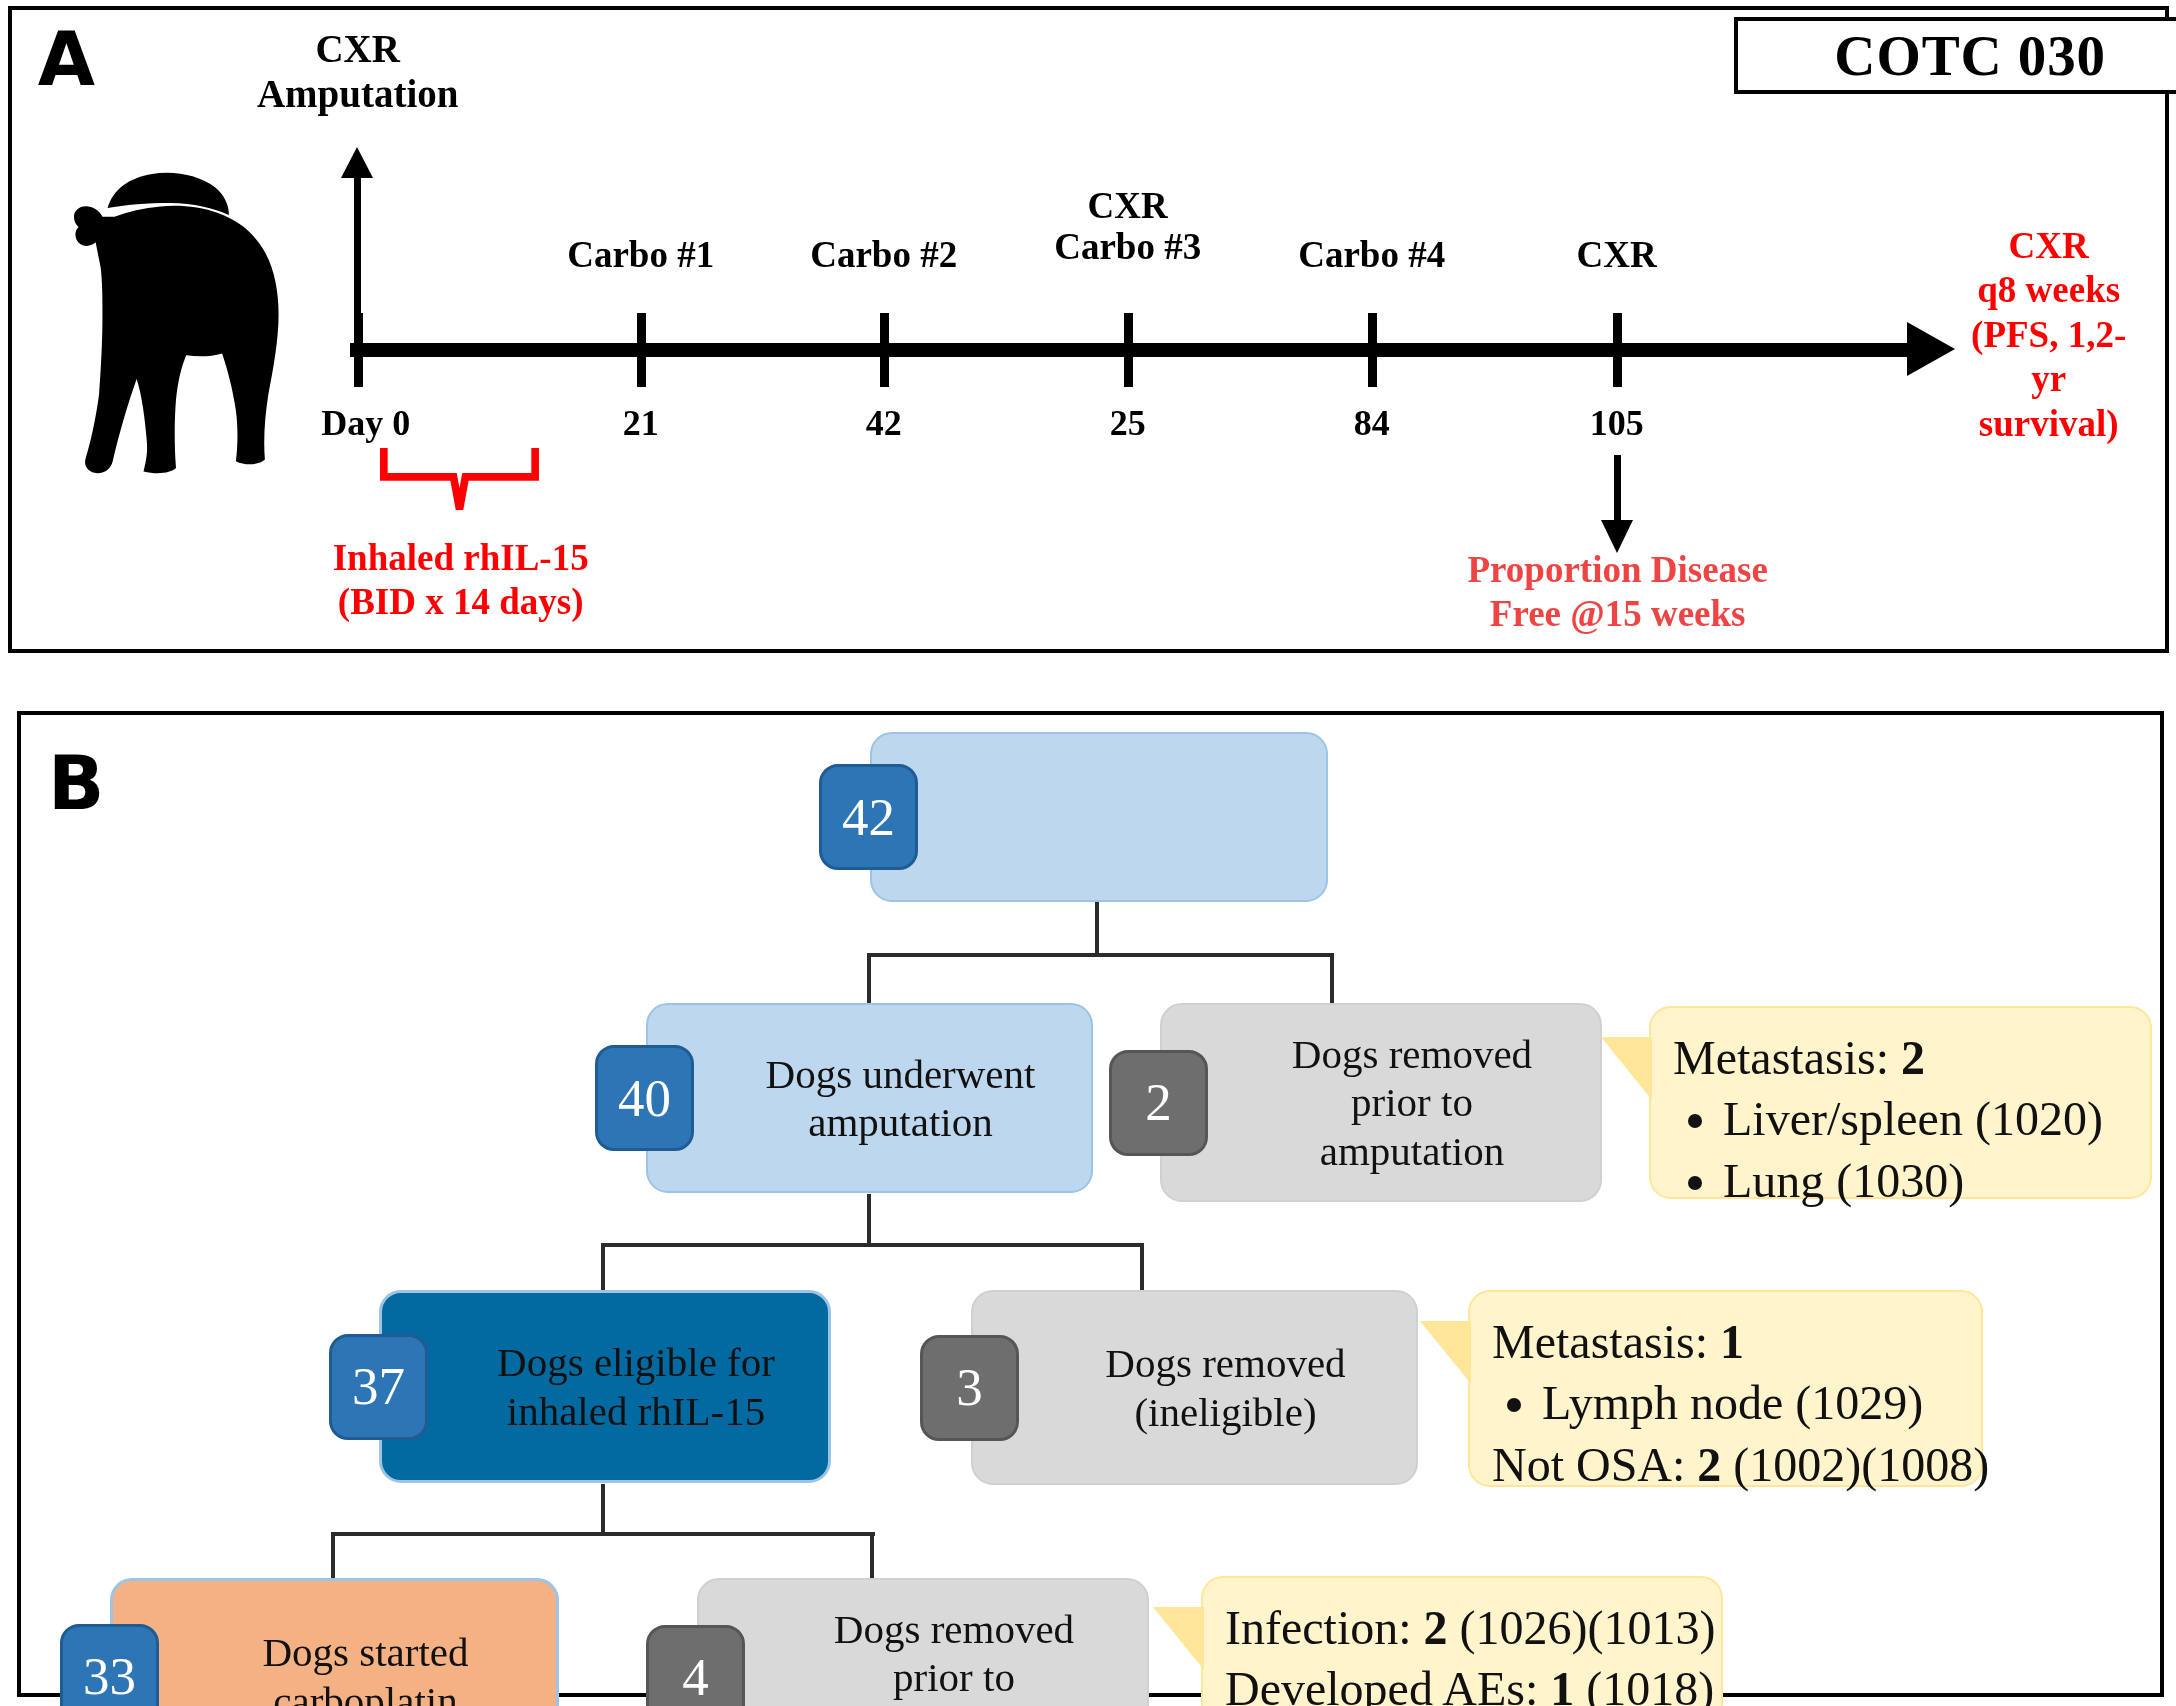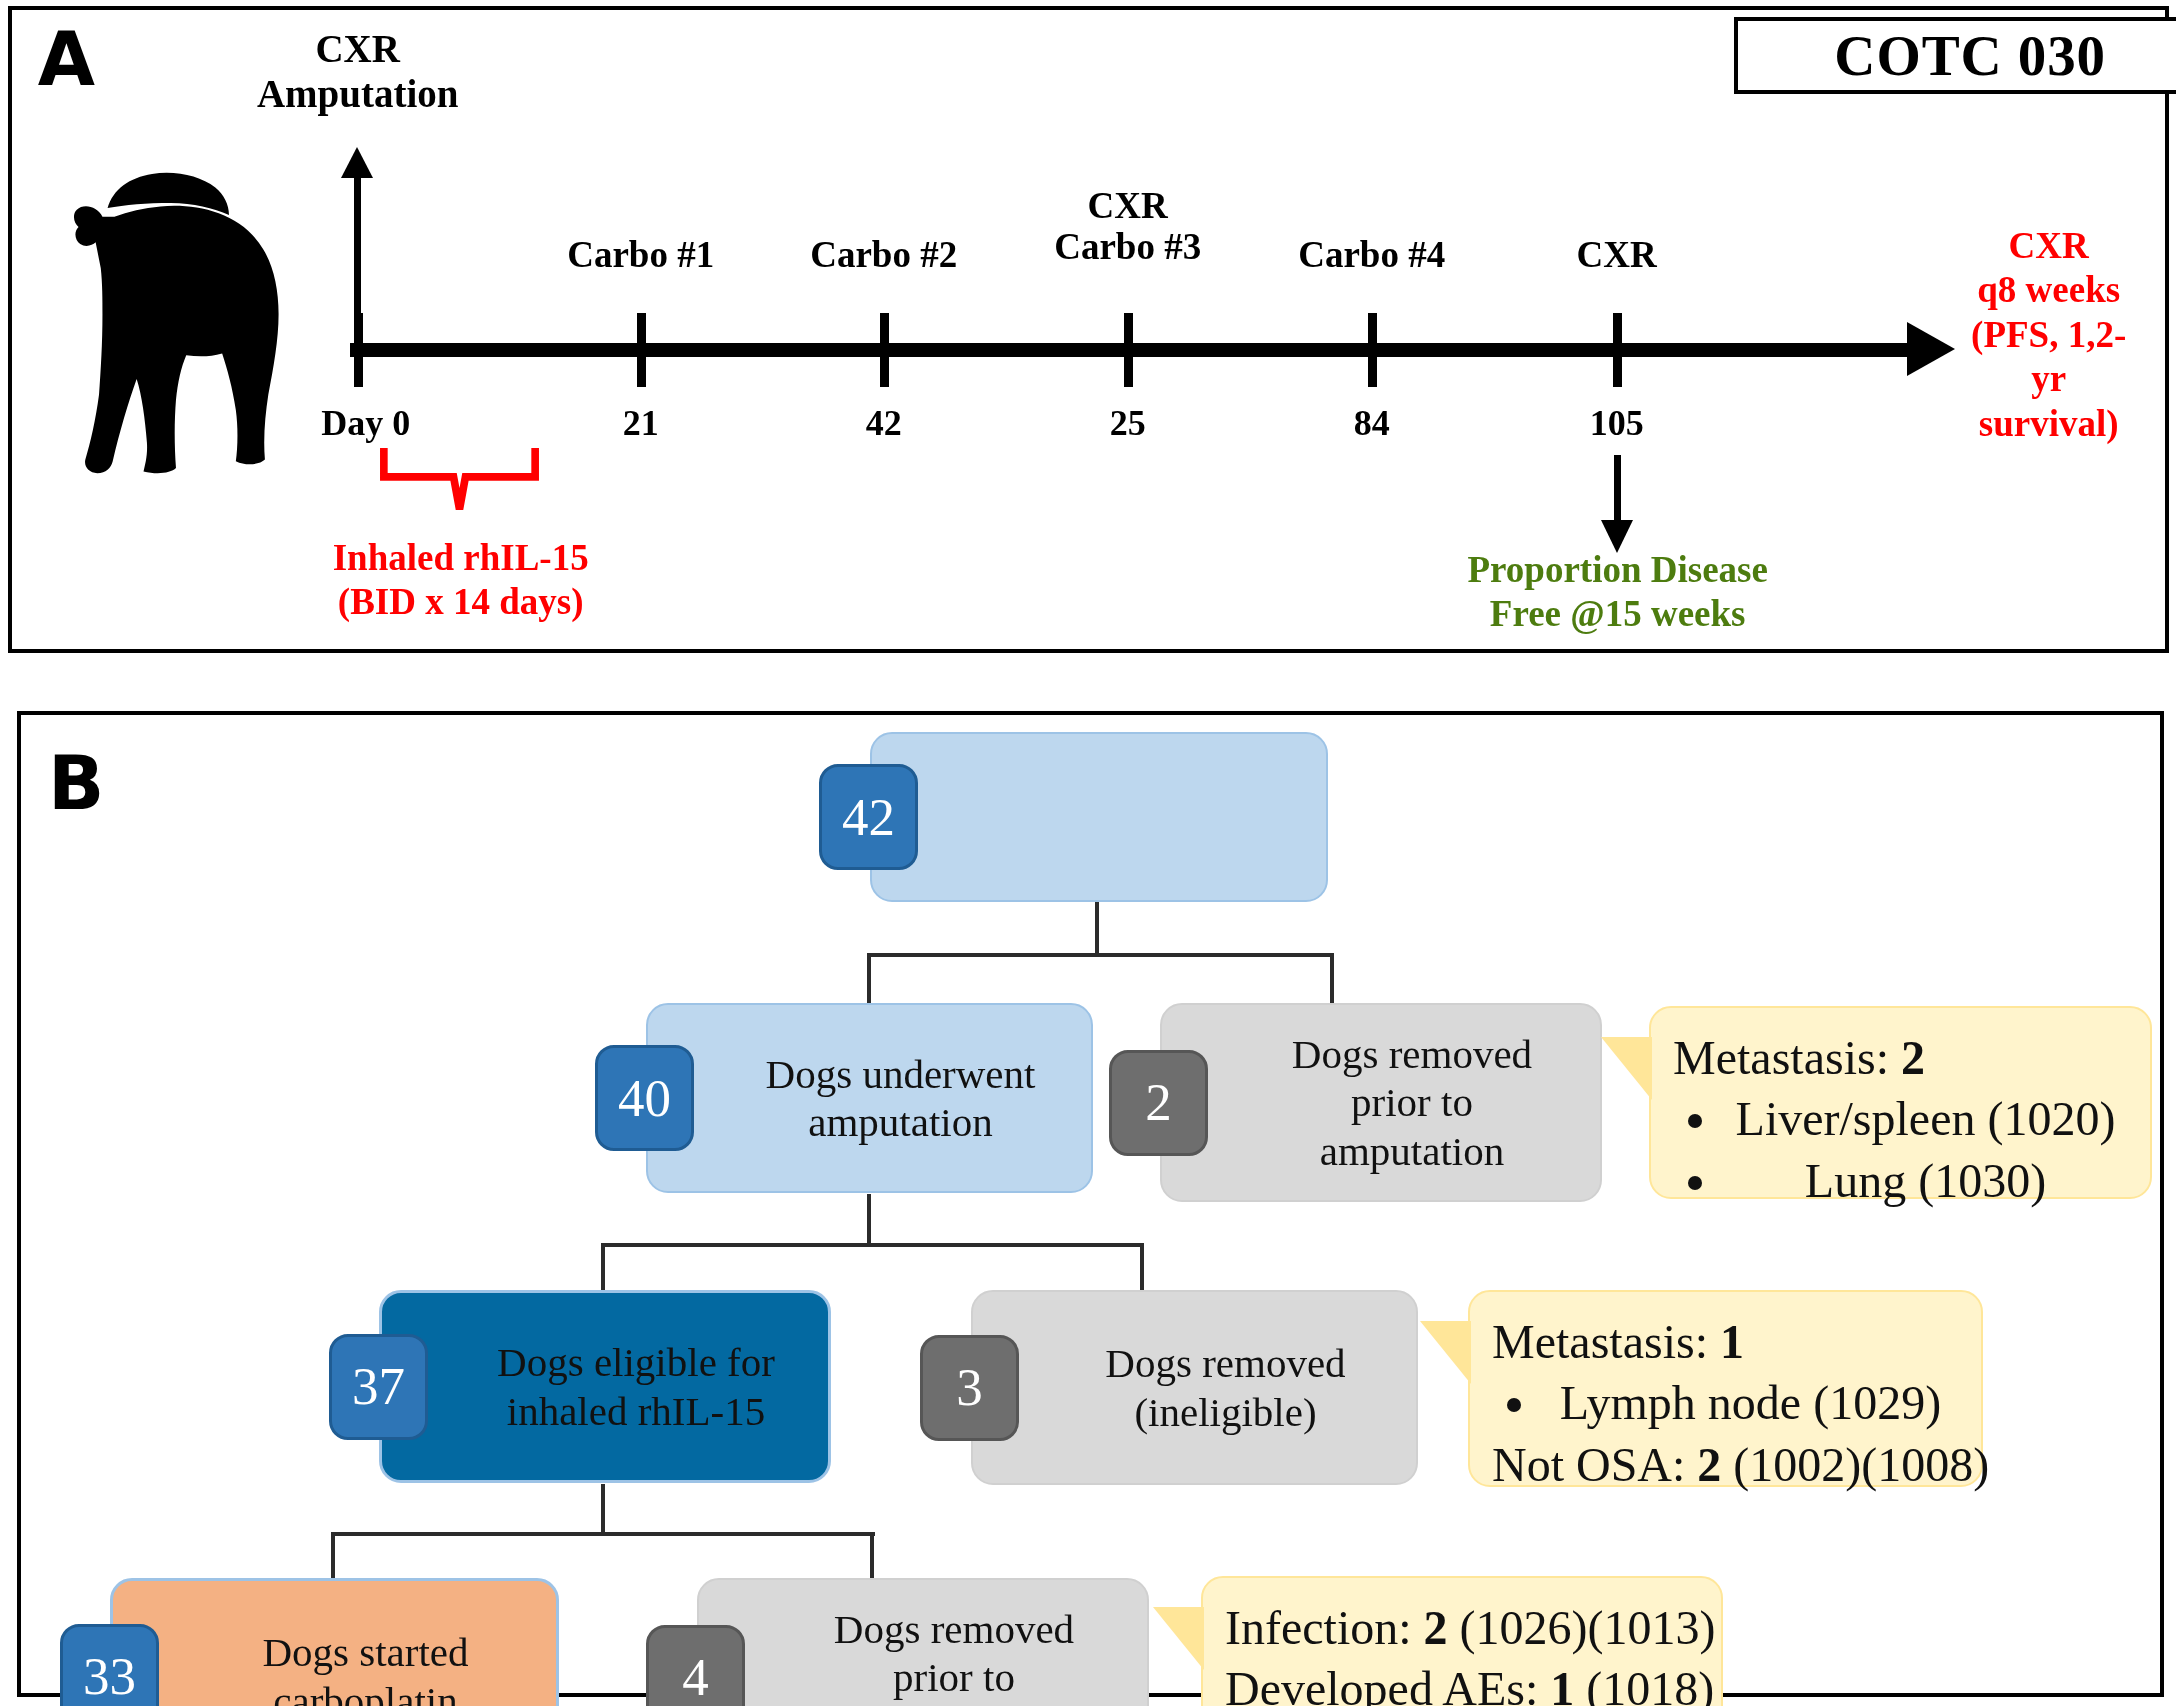--- a/index.html
+++ b/index.html
@@ -36,21 +36,21 @@
   #amp-arrow-head{position:absolute;left:329px;top:137px;width:0;height:0;
     border-left:16.3px solid transparent;border-right:16.3px solid transparent;border-bottom:31px solid #000;}
   #amp-label{position:absolute;left:346px;top:17px;width:360px;text-align:center;transform:translateX(-50%);
     font-size:39px;font-weight:bold;line-height:1.15;color:#000;}
 
   
   #pd-arrow-stem{position:absolute;left:1602px;top:445px;width:7.7px;height:74px;background:#000;}
   #pd-arrow-head{position:absolute;left:1589px;top:510px;width:0;height:0;
     border-left:16.3px solid transparent;border-right:16.3px solid transparent;border-top:33px solid #000;}
   #pd-label{position:absolute;left:1606px;top:538px;width:702px;text-align:center;transform:translateX(-50%);
-    font-size:37px;font-weight:bold;line-height:1.18;color:#4d7c0f;}
+    font-size:37px;font-weight:bold;line-height:1.18;color:#ef4444;}
 
   
   #brace{position:absolute;left:366px;top:438px;width:163px;height:68px;}
 
   #brace-label{position:absolute;left:449px;top:526px;width:599px;text-align:center;transform:translateX(-50%);
     font-size:37px;font-weight:bold;line-height:1.2;color:#FF0000;}
 
   #cxr-q8{position:absolute;left:2037px;top:214px;width:283px;text-align:center;transform:translateX(-50%);
     font-size:37px;font-weight:bold;line-height:1.2;color:#FF0000;}
 
@@ -66,21 +66,21 @@
   .box-blue{background:#BDD7EE;border:2.6px solid #9DC3E6;}
   .box-green{background:#0369a1;border:3.4px solid #9DC3E6;}
   .box-orange{background:#F4B183;border:3.4px solid #9DC3E6;}
   .box-gray{background:#D9D9D9;border:2.6px solid #D0D0D0;}
 
   
   .callout{position:absolute;box-sizing:border-box;background:#FFF4CC;border:2.6px solid #FFE699;border-radius:22px;
     padding:19px 22px;font-size:48px;line-height:1.28;color:#111;}
   .callout .tail{position:absolute;left:-50px;top:29px;width:0;height:0;
     border-top:0 solid transparent;border-bottom:63px solid transparent;border-right:51px solid #FFE699;}
-  .callout ul{margin:0;padding-left:50px;list-style:disc;text-align:center;}
+  .callout ul{margin:0;padding-left:50px;list-style:disc;}
   .callout ul li{margin:0;}
   .callout .ln{white-space:nowrap;}
   b{font-weight:bold;}
 
   
   .conn{position:absolute;background:#2b2b2b;}
 </style>
 </head>
 <body>
 

